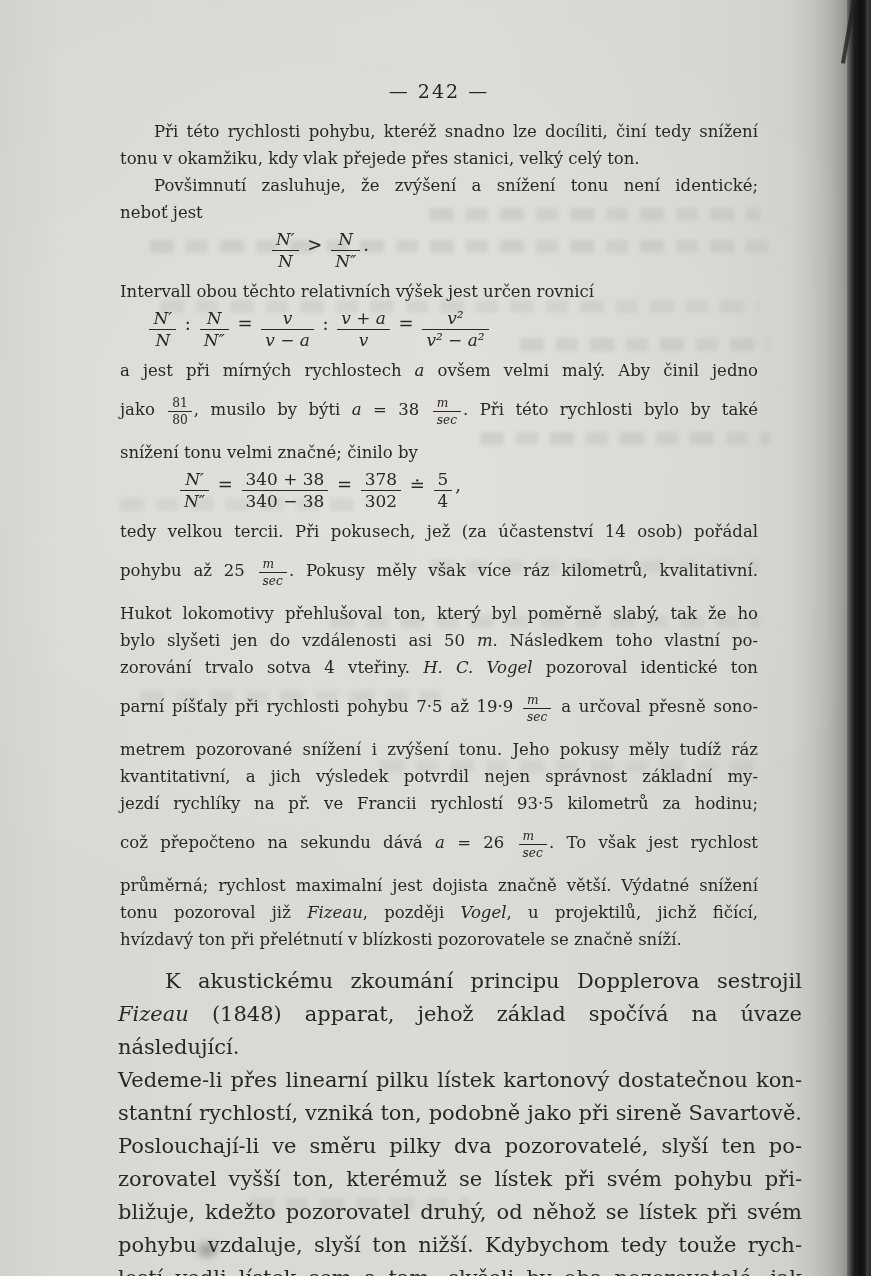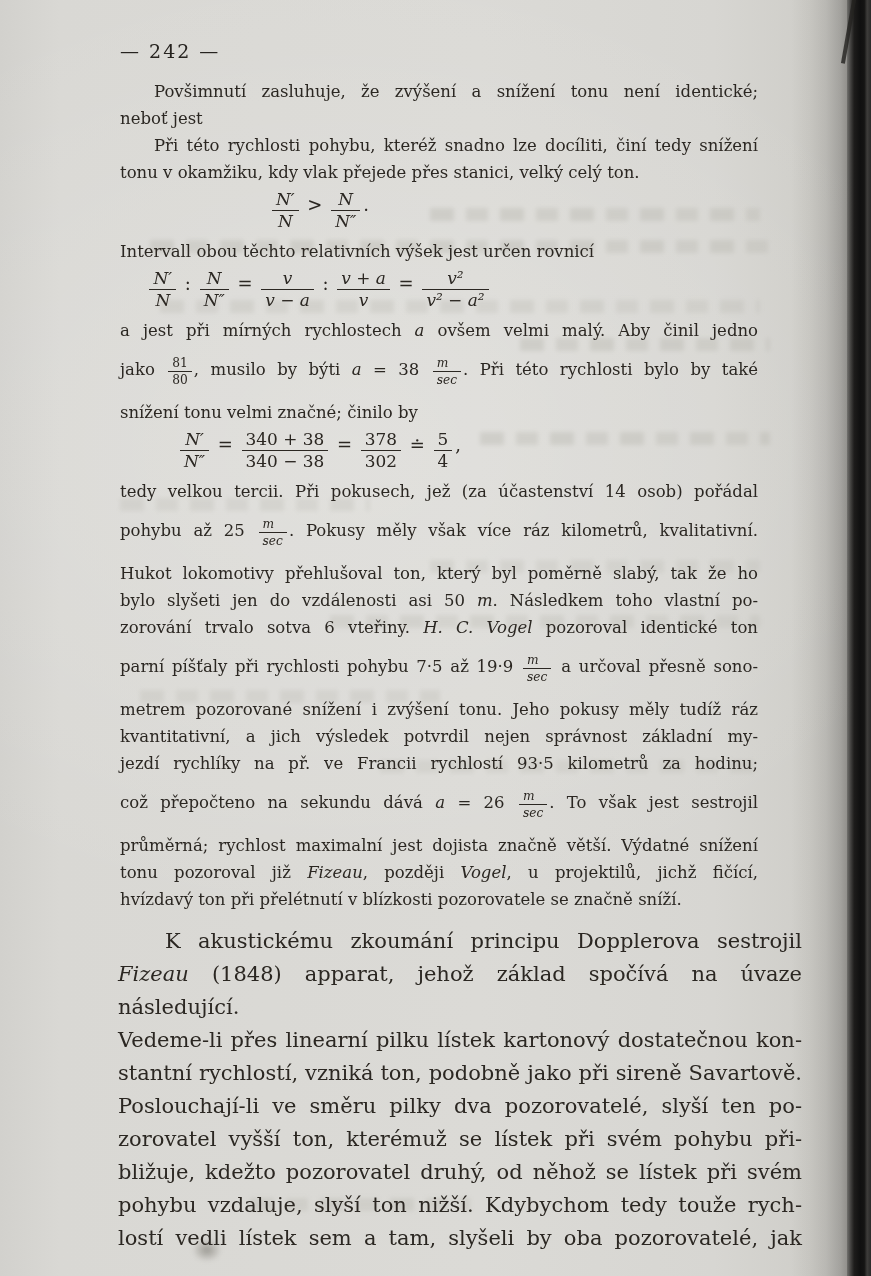--- a/index.html
+++ b/index.html
@@ -20,21 +20,21 @@
   .edge-strip{position:absolute;top:0;bottom:0;right:0;width:24px;
     background:linear-gradient(90deg,rgba(20,20,19,0.25) 0,#1d1c1b 30%,#101010 55%,#141413 72%,#3e3d3b 84%,#2a2a29 100%);}
   .corner-line{position:absolute;right:20px;top:-6px;width:4px;height:70px;background:#23221f;
     transform:rotate(10deg);opacity:.8;}
   
   .ghost{position:absolute;height:13px;filter:blur(2px);opacity:.45;
     background:repeating-linear-gradient(90deg,#bcbbb4 0 24px,rgba(0,0,0,0) 24px 36px,#c0bfb8 36px 58px,rgba(0,0,0,0) 58px 70px);}
   .smudge{position:absolute;width:30px;height:24px;filter:blur(2px);
     background:radial-gradient(ellipse at center,rgba(105,102,94,0.55),rgba(0,0,0,0) 70%);}
   
-  .pagenum{margin:40px 0 16px 120px;width:638px;
+  .pagenum{margin:80px 0 16px 120px;width:638px;text-align:center;
     font-size:19px;letter-spacing:2px;color:#26231f;}
   
   .block{position:relative;}
   .block.small{width:638px;margin-left:120px;font-size:16.5px;}
   .block.large{width:684px;margin-left:118px;font-size:21px;margin-top:12px;}
   .line{line-height:27px;text-align:justify;text-align-last:justify;}
   .large .line{line-height:33px;}
   .line.lastline{text-align-last:left;}
   .line.indent{text-indent:34px;}
   .large .line.indent{text-indent:47px;}
@@ -64,49 +64,49 @@
   <div class="ghost" style="left:330px;top:615px;width:430px;opacity:.35;"></div>
   <div class="ghost" style="left:140px;top:690px;width:300px;opacity:.3;"></div>
   <div class="ghost" style="left:380px;top:760px;width:380px;opacity:.3;"></div>
   <div class="ghost" style="left:250px;top:1198px;width:220px;opacity:.4;"></div>
   <div class="smudge" style="left:192px;top:1238px;"></div>
 
   <div class="pagenum">— 242 —</div>
 
   <main id="text-root">
       <div class="block small paragraph">
+        <div class="line indent"><span>Při této rychlosti pohybu, kteréž snadno lze docíliti, činí tedy snížení</span></div>
+        <div class="line lastline"><span>tonu v okamžiku, kdy vlak přejede přes stanici, velký celý ton.</span></div>
+      </div>
+      <div class="block small paragraph">
         <div class="line indent"><span>Povšimnutí zasluhuje, že zvýšení a snížení tonu není identické;</span></div>
         <div class="line lastline"><span>neboť jest</span></div>
-      </div>
-      <div class="block small paragraph">
-        <div class="line indent"><span>Při této rychlosti pohybu, kteréž snadno lze docíliti, činí tedy snížení</span></div>
-        <div class="line lastline"><span>tonu v okamžiku, kdy vlak přejede přes stanici, velký celý ton.</span></div>
       </div>
       <div class="block small formula"><span class="fwrap"><span class="frac it"><span class="num">N′</span><span class="den">N</span></span><span> &gt; </span><span class="frac it"><span class="num">N</span><span class="den">N″</span></span><span>.</span></span></div>
       <div class="block small paragraph">
         <div class="line lastline"><span>Intervall obou těchto relativních výšek jest určen rovnicí</span></div>
       </div>
       <div class="block small formula"><span class="fwrap"><span class="frac it"><span class="num">N′</span><span class="den">N</span></span><span> : </span><span class="frac it"><span class="num">N</span><span class="den">N″</span></span><span> = </span><span class="frac it"><span class="num">v</span><span class="den">v − a</span></span><span> : </span><span class="frac it"><span class="num">v + a</span><span class="den">v</span></span><span> = </span><span class="frac it"><span class="num">v²</span><span class="den">v² − a²</span></span></span></div>
       <div class="block small paragraph">
         <div class="line"><span>a jest při mírných rychlostech </span><span class="it">a</span><span> ovšem velmi malý.  Aby činil jedno</span></div>
         <div class="line"><span>jako </span><span class="frac"><span class="num">81</span><span class="den">80</span></span><span>, musilo by býti </span><span class="it">a</span><span> = 38 </span><span class="frac it"><span class="num">m</span><span class="den">sec</span></span><span>.  Při této rychlosti bylo by také</span></div>
         <div class="line lastline"><span>snížení tonu velmi značné; činilo by</span></div>
       </div>
       <div class="block small formula"><span class="fwrap"><span class="frac it"><span class="num">N′</span><span class="den">N″</span></span><span> = </span><span class="frac"><span class="num">340 + 38</span><span class="den">340 − 38</span></span><span> = </span><span class="frac"><span class="num">378</span><span class="den">302</span></span><span> ≐ </span><span class="frac"><span class="num">5</span><span class="den">4</span></span><span>,</span></span></div>
       <div class="block small paragraph">
         <div class="line"><span>tedy velkou tercii.  Při pokusech, jež (za účastenství 14 osob) pořádal</span></div>
         <div class="line"><span>pohybu až 25 </span><span class="frac it"><span class="num">m</span><span class="den">sec</span></span><span>.  Pokusy měly však více ráz kilometrů, kvalitativní.</span></div>
         <div class="line"><span>Hukot lokomotivy přehlušoval ton, který byl poměrně slabý, tak že ho</span></div>
         <div class="line"><span>bylo slyšeti jen do vzdálenosti asi 50 </span><span class="it">m</span><span>.  Následkem toho vlastní po-</span></div>
-        <div class="line"><span>zorování trvalo sotva 6 vteřiny.  </span><span class="it">H. C. Vogel</span><span> pozoroval identické ton</span></div>
+        <div class="line"><span>zorování trvalo sotva 4 vteřiny.  </span><span class="it">H. C. Vogel</span><span> pozoroval identické ton</span></div>
         <div class="line"><span>parní píšťaly při rychlosti pohybu 7·5 až 19·9 </span><span class="frac it"><span class="num">m</span><span class="den">sec</span></span><span> a určoval přesně sono-</span></div>
         <div class="line"><span>metrem pozorované snížení i zvýšení tonu. Jeho pokusy měly tudíž ráz</span></div>
         <div class="line"><span>kvantitativní,  a jich výsledek potvrdil nejen správnost základní my-</span></div>
         <div class="line"><span>jezdí rychlíky na př. ve Francii rychlostí 93·5 kilometrů za hodinu;</span></div>
-        <div class="line"><span>což přepočteno na sekundu dává </span><span class="it">a</span><span> = 26 </span><span class="frac it"><span class="num">m</span><span class="den">sec</span></span><span>.  To však jest sestrojil</span></div>
+        <div class="line"><span>což přepočteno na sekundu dává </span><span class="it">a</span><span> = 26 </span><span class="frac it"><span class="num">m</span><span class="den">sec</span></span><span>.  To však jest rychlost</span></div>
         <div class="line"><span>průměrná; rychlost maximalní jest dojista značně větší. Výdatné snížení</span></div>
         <div class="line"><span>tonu pozoroval již </span><span class="it">Fizeau</span><span>, později </span><span class="it">Vogel</span><span>, u projektilů, jichž fičící,</span></div>
         <div class="line lastline"><span>hvízdavý ton při přelétnutí v blízkosti pozorovatele se značně sníží.</span></div>
       </div>
       <div class="block large paragraph">
         <div class="line indent"><span>K akustickému zkoumání principu Dopplerova sestrojil</span></div>
         <div class="line"><span class="it">Fizeau</span><span> (1848) apparat, jehož základ spočívá na úvaze následující.</span></div>
         <div class="line"><span>Vedeme-li přes linearní pilku lístek kartonový dostatečnou kon-</span></div>
         <div class="line"><span>stantní rychlostí, vzniká ton, podobně jako při sireně Savartově.</span></div>
         <div class="line"><span>Poslouchají-li ve směru pilky dva pozorovatelé, slyší ten po-</span></div>

